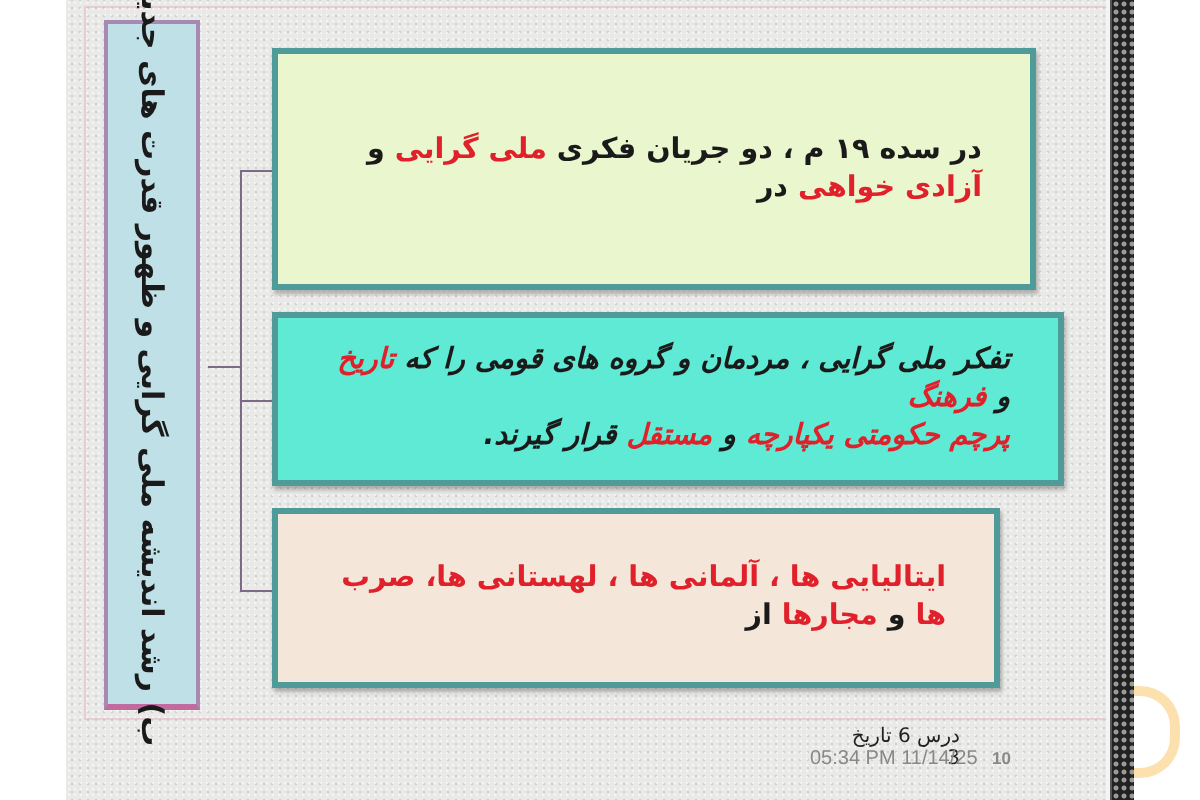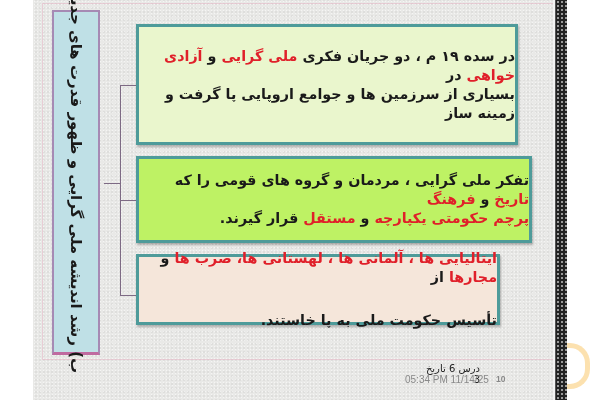--- a/index.html
+++ b/index.html
@@ -29,25 +29,25 @@
   .vlabel span{writing-mode:vertical-rl;direction:rtl;font-size:15px;font-weight:bold;
                color:#1a1a1a;white-space:nowrap;letter-spacing:0.2px;}
 
   .connector-v{position:absolute;left:120px;top:85px;width:1px;height:210px;background:#7d6a84;}
   .connector-h{position:absolute;height:1px;background:#7d6a84;}
   .connector-main{position:absolute;left:104px;top:183px;width:16px;height:1px;background:#7d6a84;}
 
   .box{position:absolute;box-sizing:border-box;border:3px solid #4e9b9a;
        box-shadow:1px 2px 2px rgba(60,60,60,0.35);
        direction:rtl;text-align:right;font-size:14.3px;font-weight:bold;line-height:19px;
-       color:#1a1a1a;padding:0 0;display:flex;flex-direction:column;justify-content:center;}
+       color:#1a1a1a;padding:0 24px;display:flex;flex-direction:column;justify-content:center;}
   .box .hl{color:#e0202a;}
   .b1{left:136px;top:24px;width:382px;height:121px;background:#eaf6cd;}
-  .b2{left:136px;top:156px;width:396px;height:87px;background:#bef264;}
-  .b3{left:136px;top:254px;width:364px;height:71px;background:#f5e6da;gap:24px;}
+  .b2{left:136px;top:156px;width:396px;height:87px;background:#5eead4;font-style:italic;}
+  .b3{left:136px;top:254px;width:364px;height:90px;background:#f5e6da;gap:24px;}
 
   .footer-title{position:absolute;left:420px;top:363px;width:60px;text-align:right;
                 direction:rtl;font-size:10px;color:#222;}
   .footer-date{position:absolute;left:405px;top:374px;font-size:10px;color:#888;
                font-family:"Liberation Sans",sans-serif;}
   .footer-page{position:absolute;left:496px;top:374px;font-size:8.5px;color:#888;
                font-family:"Liberation Sans",sans-serif;font-weight:bold;}
 </style>
 </head>
 <body>
@@ -63,26 +63,24 @@
 </div>
 
 <div class="connector-main"></div>
 <div class="connector-v"></div>
 <div class="connector-h" style="left:120px;top:85px;width:16px;"></div>
 <div class="connector-h" style="left:120px;top:200px;width:16px;"></div>
 <div class="connector-h" style="left:120px;top:295px;width:16px;"></div>
 
 <div class="box b1">
     <div><span>در سده ۱۹ م ، دو جریان فکری </span><span class="hl">ملی گرایی</span><span> و </span><span class="hl">آزادی خواهی</span><span> در</span></div>
-    <div><span>بسیاری از سرزمین ها و جوامع اروپایی پا گرفت و زمینه ساز</span></div>
   </div>
 <div class="box b2">
     <div><span>تفکر ملی گرایی ، مردمان و گروه های قومی را که </span><span class="hl">تاریخ</span><span> و </span><span class="hl">فرهنگ</span></div>
     <div><span class="hl">پرچم حکومتی یکپارچه</span><span> و </span><span class="hl">مستقل</span><span> قرار گیرند.</span></div>
   </div>
 <div class="box b3">
     <div><span class="hl">ایتالیایی ها ، آلمانی ها ، لهستانی ها، صرب ها</span><span> و </span><span class="hl">مجارها</span><span> از</span></div>
-    <div><span>تأسیس حکومت ملی به پا خاستند.</span></div>
   </div>
 
 <div class="footer-title">درس 6 تاریخ 3</div>
 <div class="footer-date">05:34 PM 11/14/25</div>
 <div class="footer-page">10</div>
 
 </body></html>

